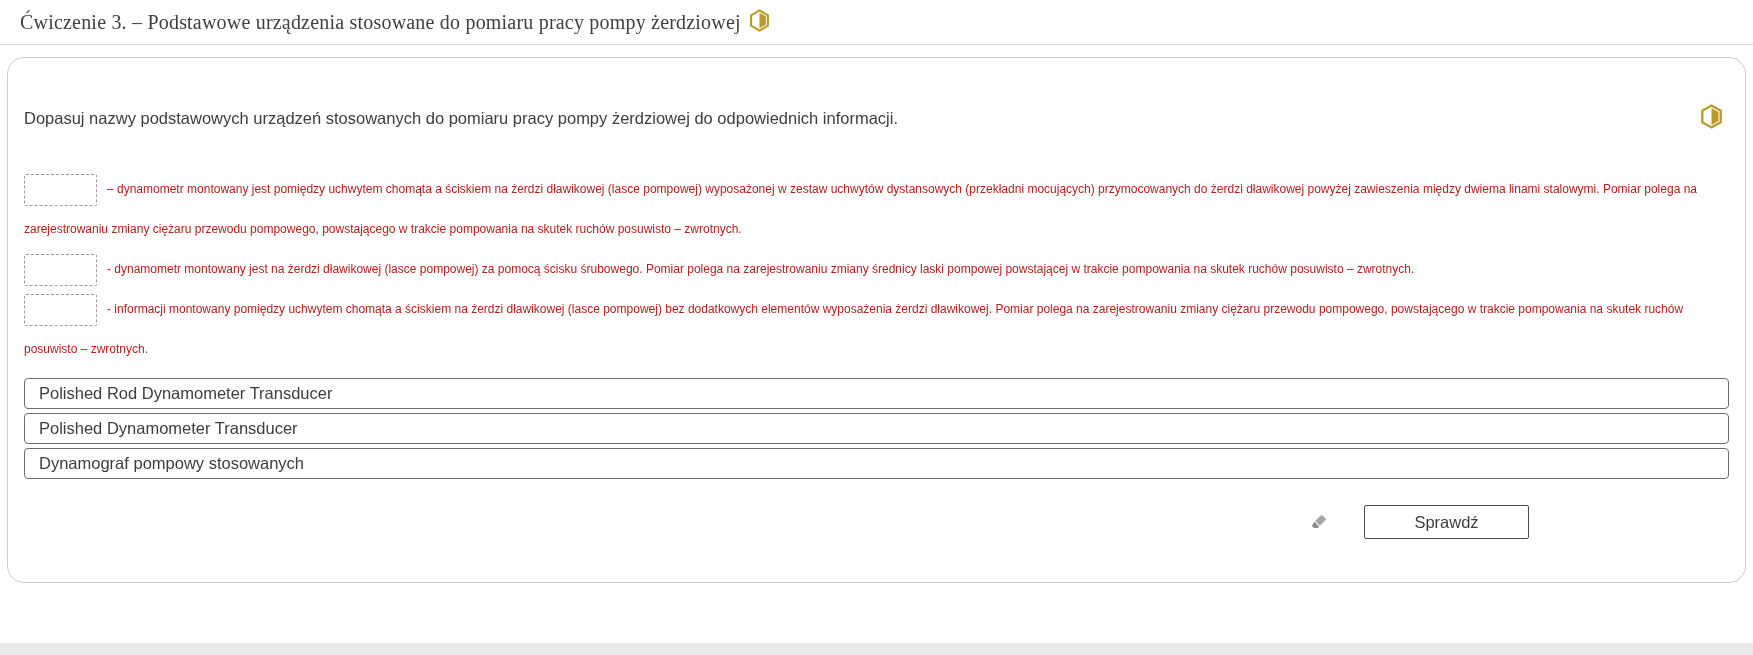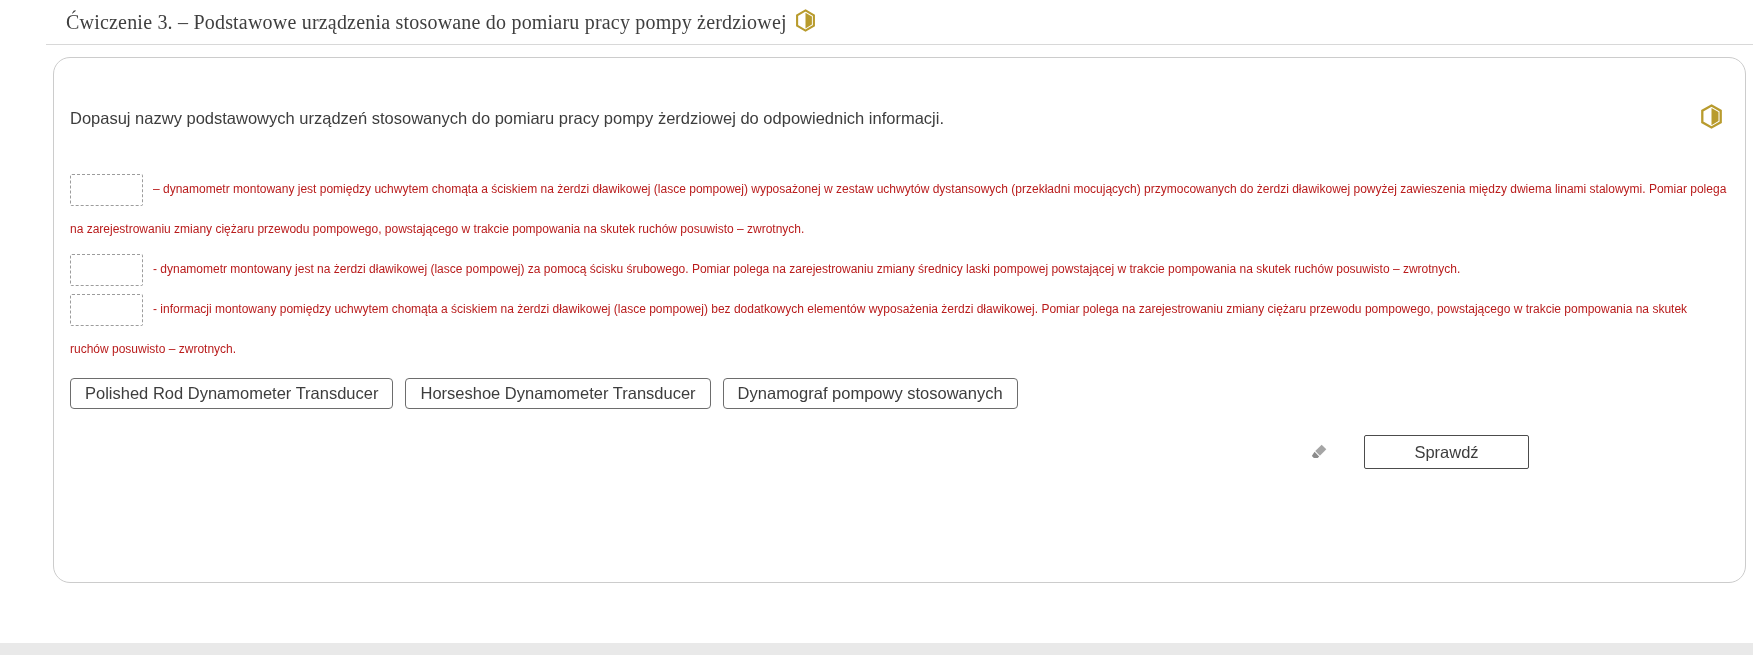--- a/index.html
+++ b/index.html
@@ -6,21 +6,20 @@
   html, body { width: 1753px; height: 655px; overflow: hidden; }
   body {
     background: #e9e9e9;
     font-family: "Liberation Sans", "DejaVu Sans", sans-serif;
     color: #3d3d3d;
   }
   .sheet {
     width: 1753px;
     height: 643px;
     background: #ffffff;
-    padding-left: 46px;
   }
   
   .title-row {
     display: flex;
     align-items: center;
     gap: 8px;
     padding: 9px 20px 8px 20px;
     border-bottom: 1px solid #d8d8d8;
   }
   .title-row h1 {
@@ -59,21 +58,21 @@
     display: inline-block;
     width: 73px;
     height: 32px;
     border: 1px dashed #9c9c9c;
     border-radius: 2px;
     background: #fff;
     vertical-align: middle;
     margin-right: 10px;
   }
   
-  .chips-row { margin-top: 9px; display: flex; gap: 12px; }
+  .chips-row { margin-top: 9px; display: flex; gap: 4px; flex-direction: column; }
   .chip {
     display: inline-flex;
     align-items: center;
     height: 31px;
     padding: 0 14px;
     border: 1px solid #6d6d6d;
     border-radius: 4px;
     background: #fff;
     font-size: 16.5px;
     color: #3d3d3d;
@@ -155,21 +154,21 @@
       <p class="gap-par">
         <span class="drop-zone"></span><span>- dynamometr montowany jest na żerdzi dławikowej (lasce pompowej) za pomocą ścisku śrubowego. Pomiar polega na zarejestrowaniu zmiany średnicy laski pompowej powstającej w trakcie pompowania na skutek ruchów posuwisto – zwrotnych.</span>
       </p>
       <p class="gap-par">
         <span class="drop-zone"></span><span>- informacji montowany pomiędzy uchwytem chomąta a ściskiem na żerdzi dławikowej (lasce pompowej) bez dodatkowych elementów wyposażenia żerdzi dławikowej. Pomiar polega na zarejestrowaniu zmiany ciężaru przewodu pompowego, powstającego w trakcie pompowania na skutek ruchów posuwisto – zwrotnych.</span>
       </p>
     </div>
 
     <div class="chips-row">
       <span class="chip">Polished Rod Dynamometer Transducer</span>
-      <span class="chip">Horseshoe Dynamometer Transducer</span>
+      <span class="chip">Polished Dynamometer Transducer</span>
       <span class="chip">Dynamograf pompowy stosowanych</span>
     </div>
 
     <div class="controls-row">
       <button class="eraser-btn" title="">
         <svg width="22" height="22" viewBox="0 0 24 24">
           <path fill="#a5a5a5" d="M14.9 4.0 L20.0 9.1 L13.0 16.1 L7.9 11.0 Z"></path>
           <path fill="#8b8b8b" d="M7.1 11.8 L12.2 16.9 L10.6 18.5 L6.4 18.5 L4.2 16.3 Z"></path>
         </svg>
       </button>

